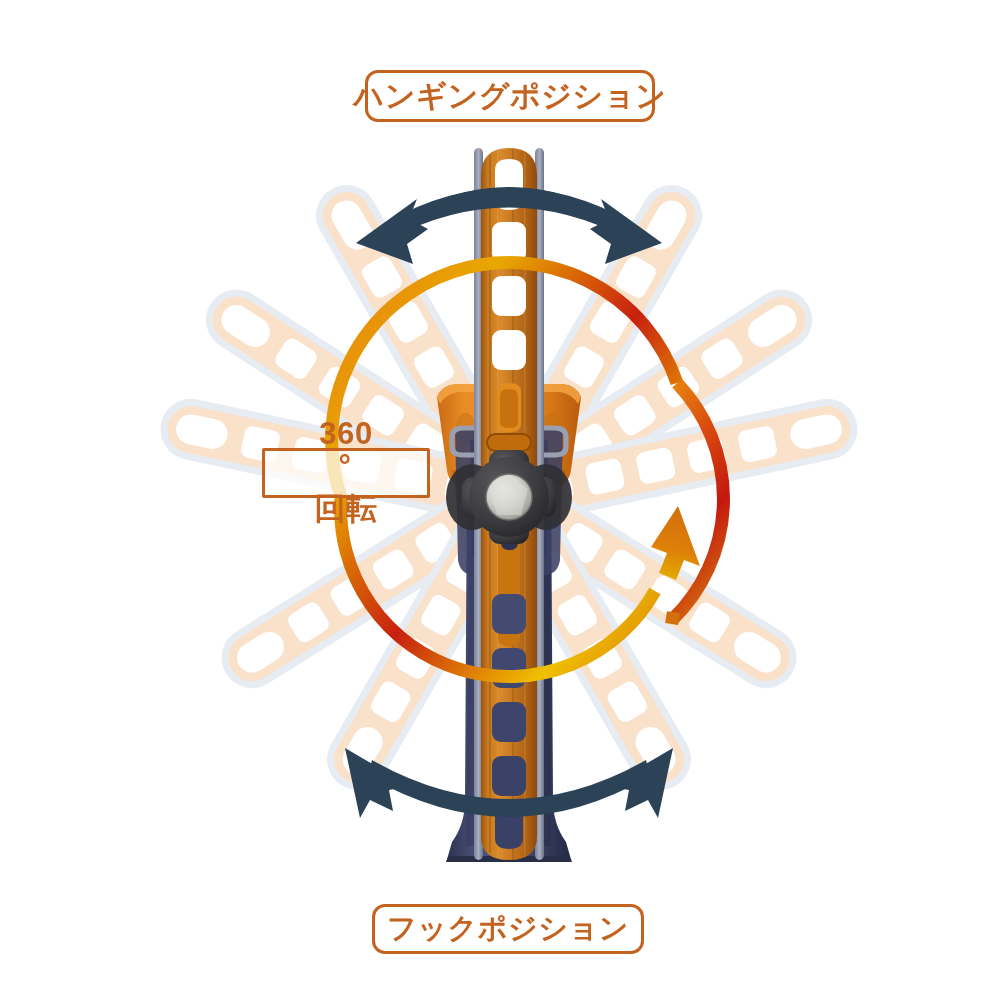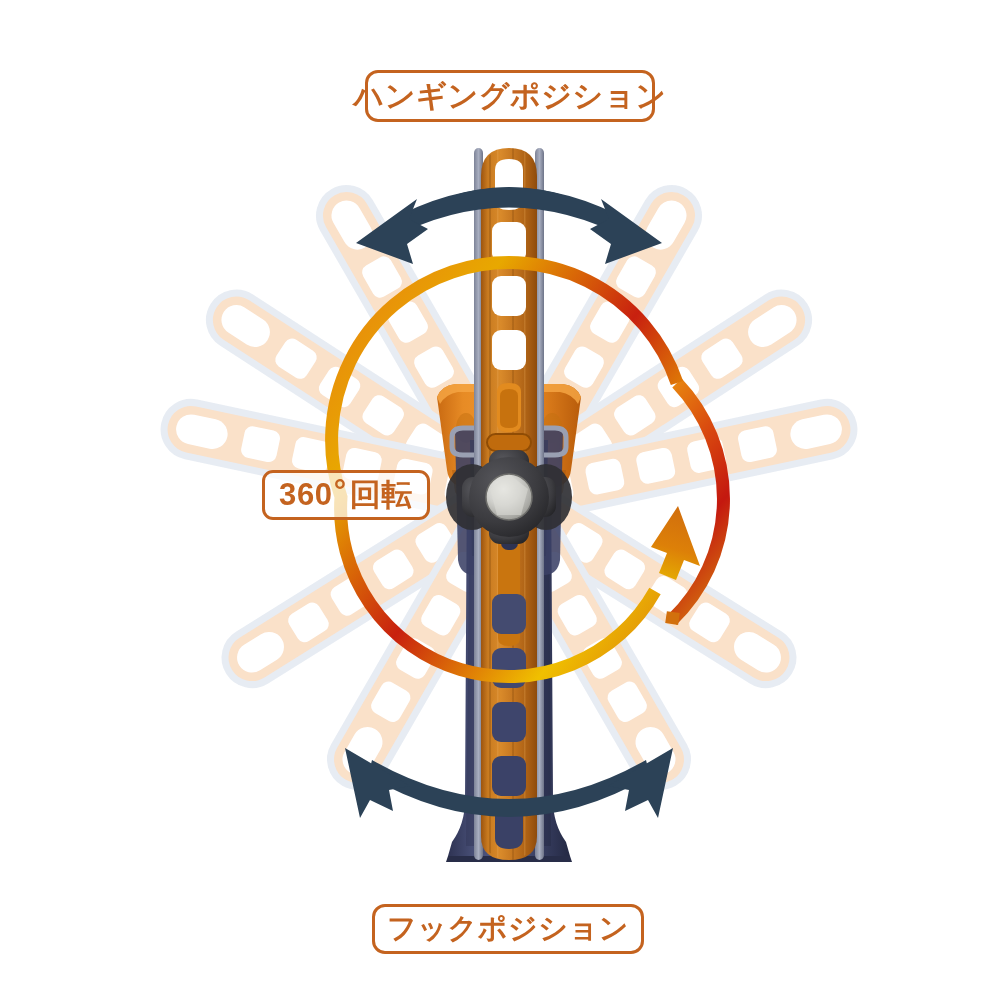--- a/index.html
+++ b/index.html
@@ -47,26 +47,27 @@
     width: 290px; height: 52px;
     font-size: 30px;
   }
   #badge-hook {
     left: 372px;  top: 897px;
     width: 272px; height: 50px;
     font-size: 29px;
     margin-top: 7px;
   }
   #badge-rotate {
-    left: 262px;  top: 470px;
+    left: 262px;  top: 448px;
     width: 168px; height: 50px;
     font-size: 31px;
     border-width: 3px;
-    border-radius: 11px;
+    border-radius: 2px;
     background: rgba(255,255,255,0.72);
+    flex-direction: column;
   }
   #badge-rotate .deg {
     font-size: 31px;
     position: relative;
     top: -4px;
     margin-left: 1px;
     margin-right: 3px;
   }
 </style>
 </head>

